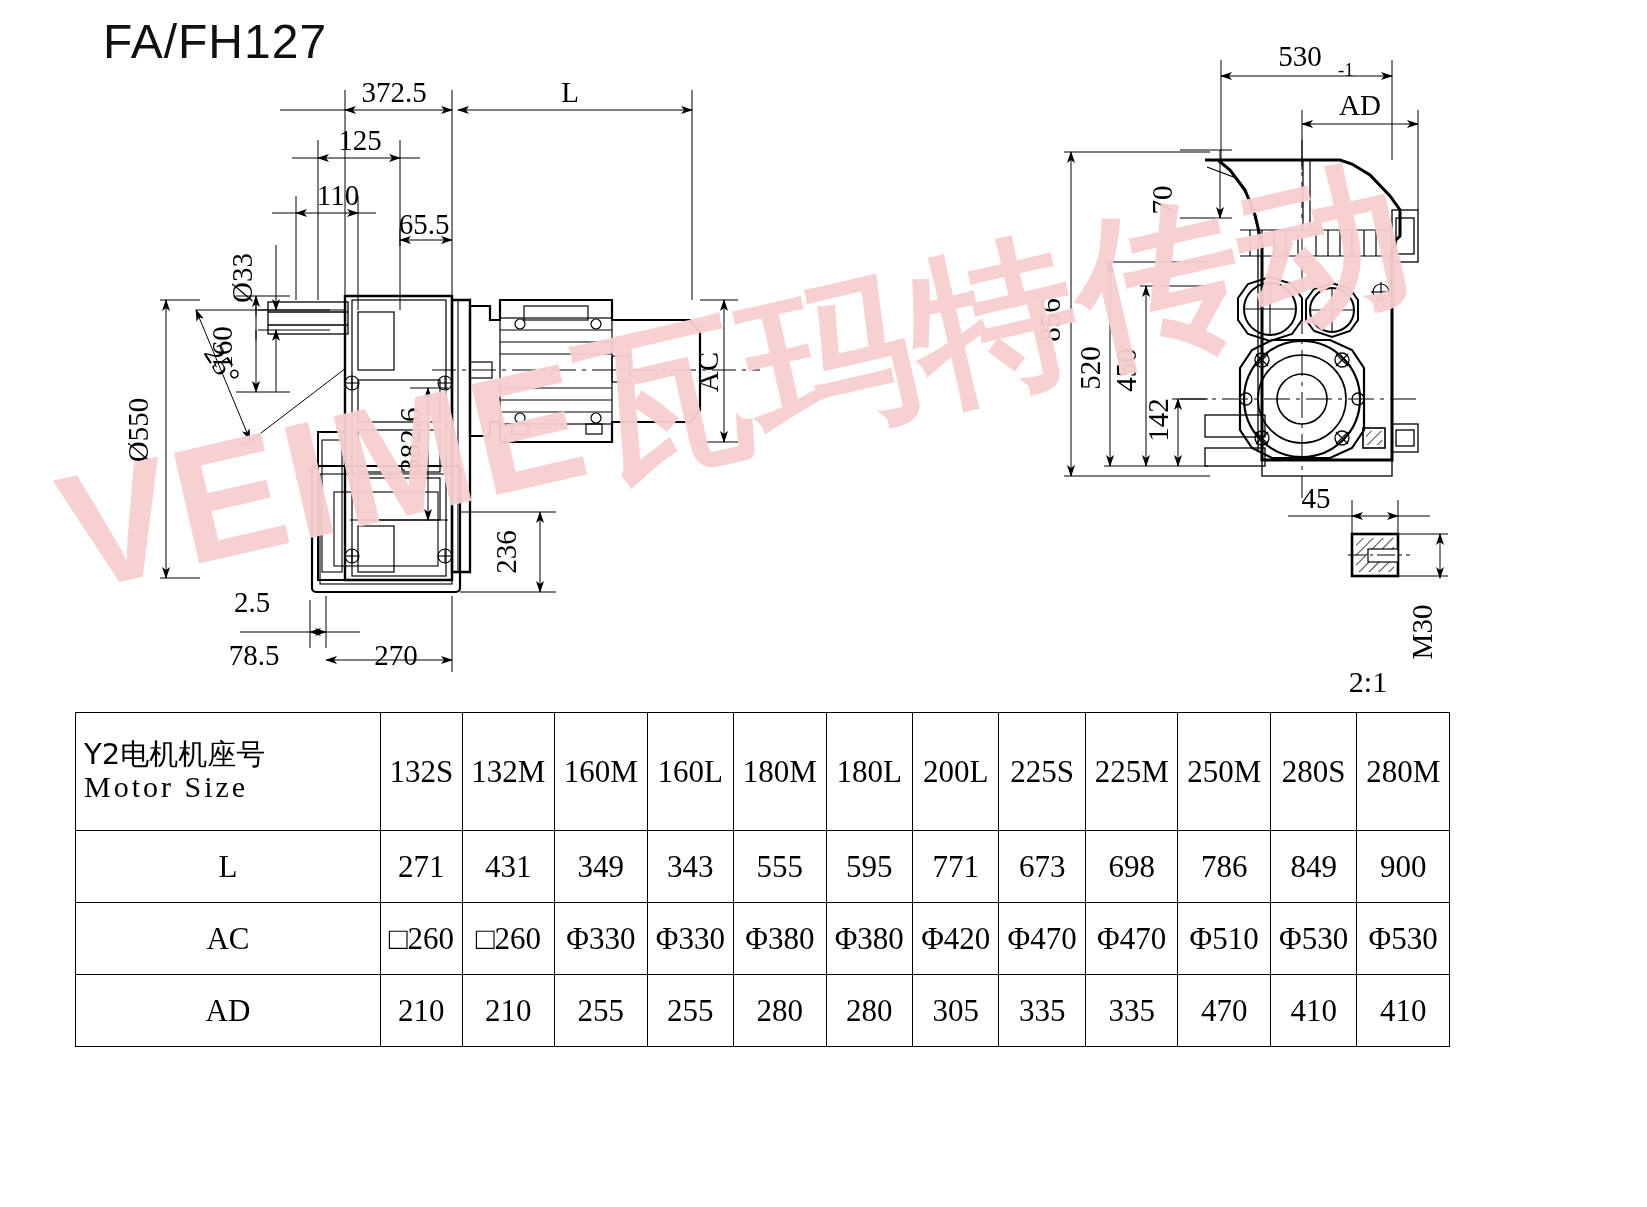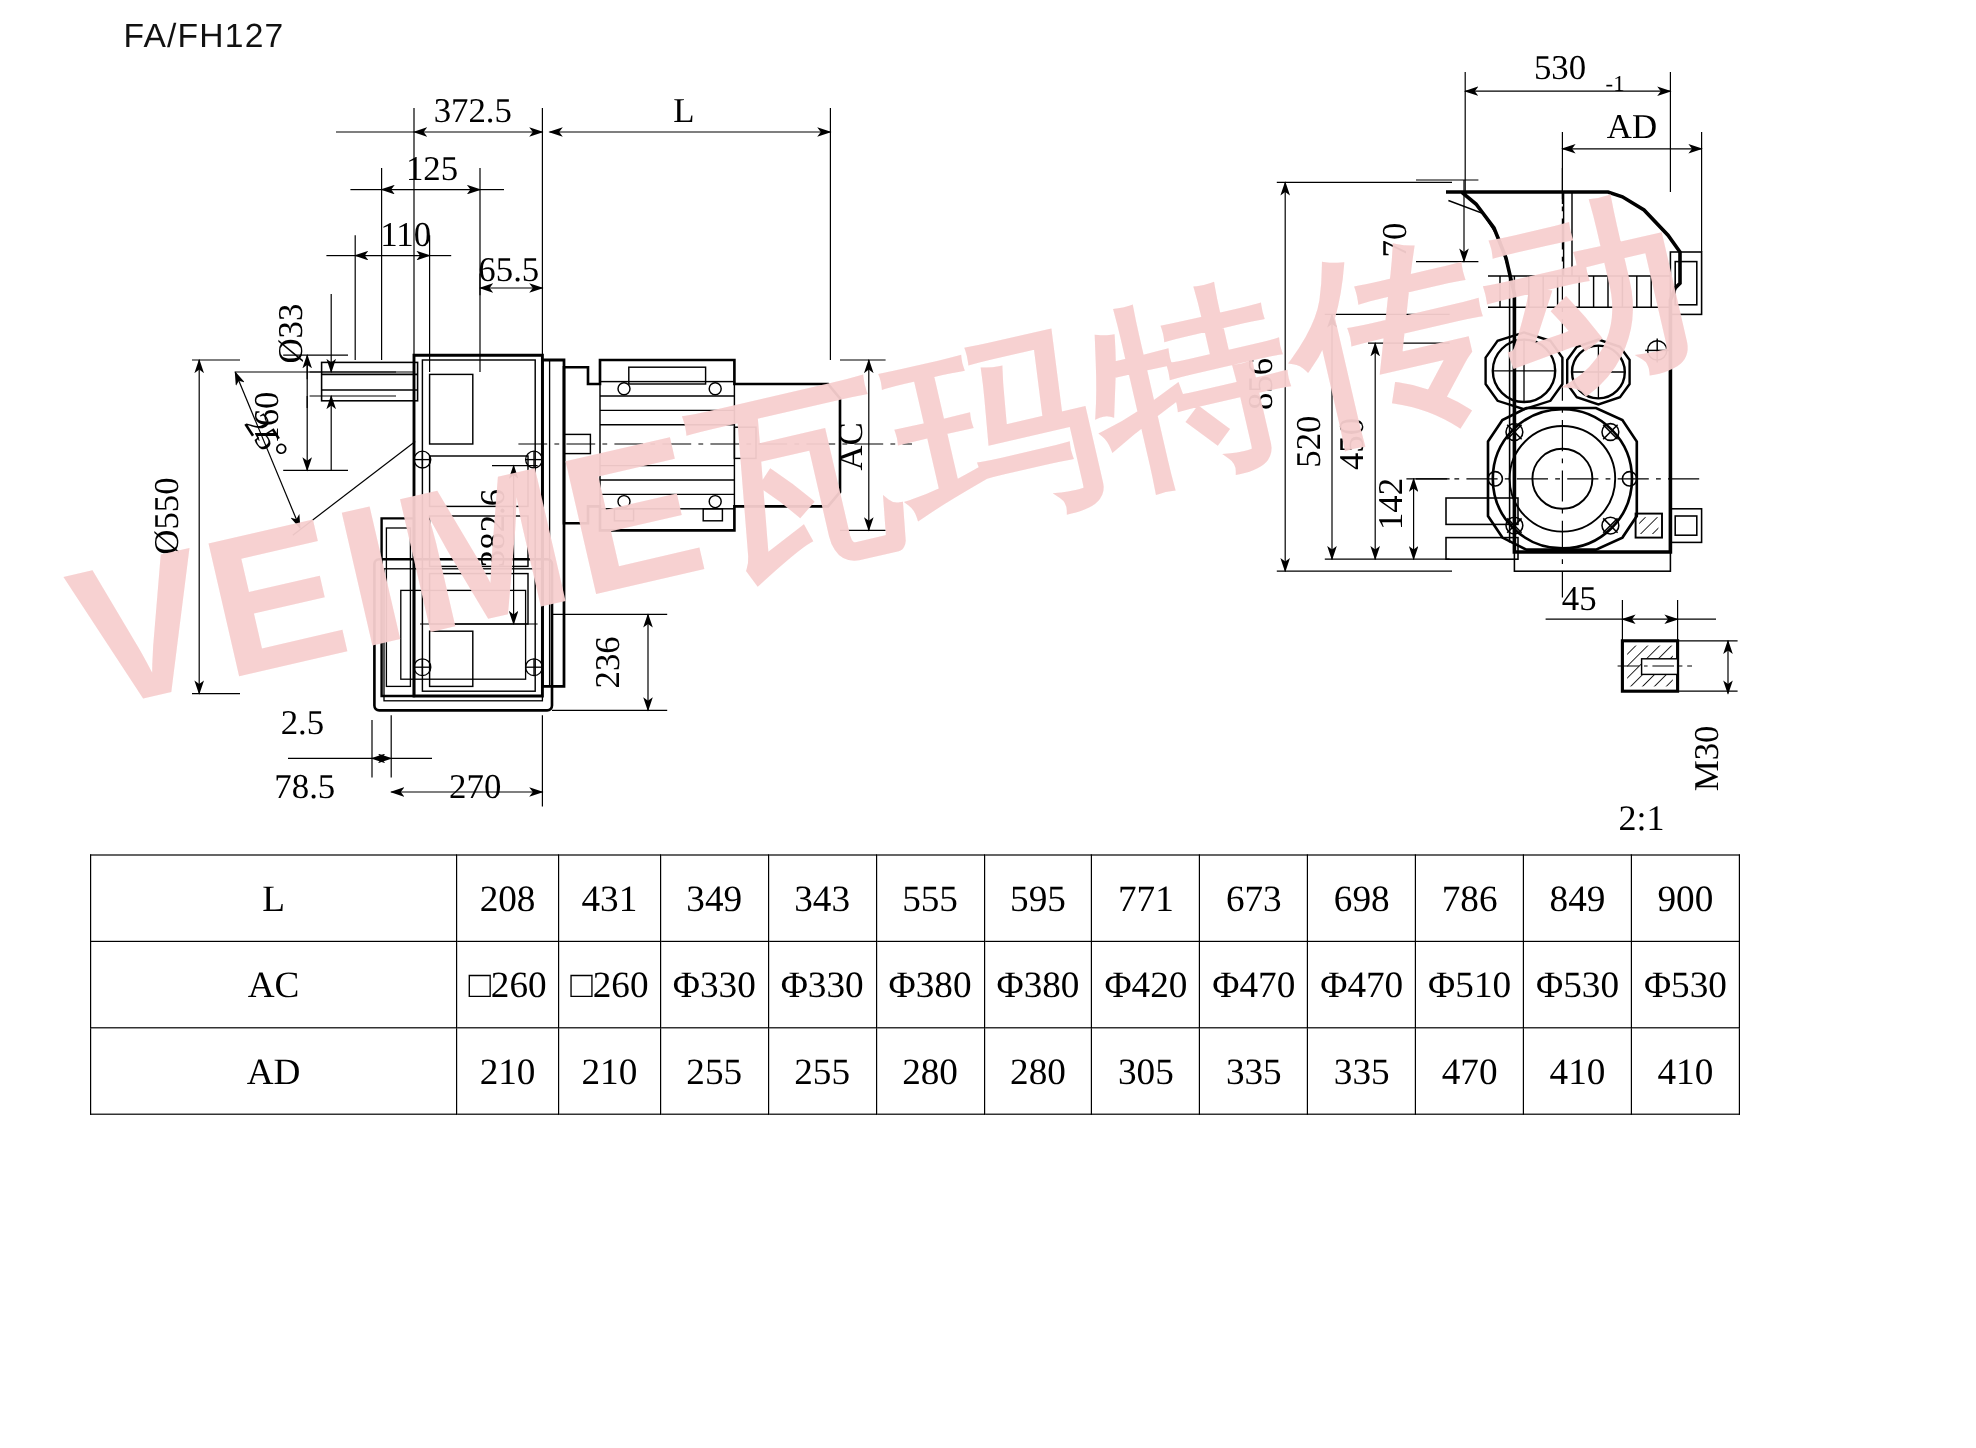--- a/index.html
+++ b/index.html
@@ -13,21 +13,21 @@
     font-family: "Liberation Serif", serif;
     overflow: hidden;
   }
   #stage { position: absolute; inset: 0; }
 
   
   #title {
     position: absolute;
     left: 103px; top: 14px;
     font-family: "Liberation Sans", sans-serif;
-    font-size: 28px;
+    font-size: 48px;
     letter-spacing: 1px;
     color: #111;
     white-space: nowrap;
   }
 
   
   #watermark {
     position: absolute;
     left: 40px; top: 430px;
     width: 1280px; height: 290px;
@@ -443,24 +443,42 @@
       <text x="1136" y="370" text-anchor="middle" transform="rotate(-90 1136 370)">450</text>
       <text x="1168" y="420" text-anchor="middle" transform="rotate(-90 1168 420)">142</text>
       <text x="1316" y="508" text-anchor="middle">45</text>
       <text x="1432" y="632" text-anchor="middle" transform="rotate(-90 1432 632)">M30</text>
       <text x="1368" y="692" text-anchor="middle" font-size="30">2:1</text>
     </g>
   </svg>
 
   <table id="spec-table">
     <tbody>
+      <tr class="head-row">
+        <td class="rowlabel">
+          <span class="hdr-cn">Y2电机机座号</span>
+          <span class="hdr-en">Motor Size</span>
+        </td>
+        <td>132S</td>
+        <td>132M</td>
+        <td>160M</td>
+        <td>160L</td>
+        <td>180M</td>
+        <td>180L</td>
+        <td>200L</td>
+        <td>225S</td>
+        <td>225M</td>
+        <td>250M</td>
+        <td>280S</td>
+        <td>280M</td>
+      </tr>
 
       <tr class="data-row">
         <td class="rowlabel">L</td>
-        <td>208</td>
+        <td>271</td>
         <td>431</td>
         <td>349</td>
         <td>343</td>
         <td>555</td>
         <td>595</td>
         <td>771</td>
         <td>673</td>
         <td>698</td>
         <td>786</td>
         <td>849</td>

